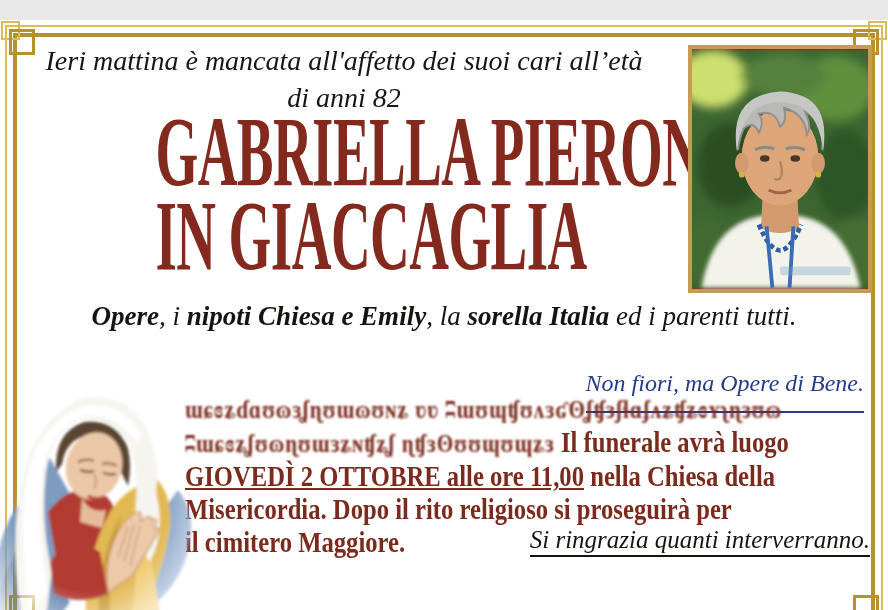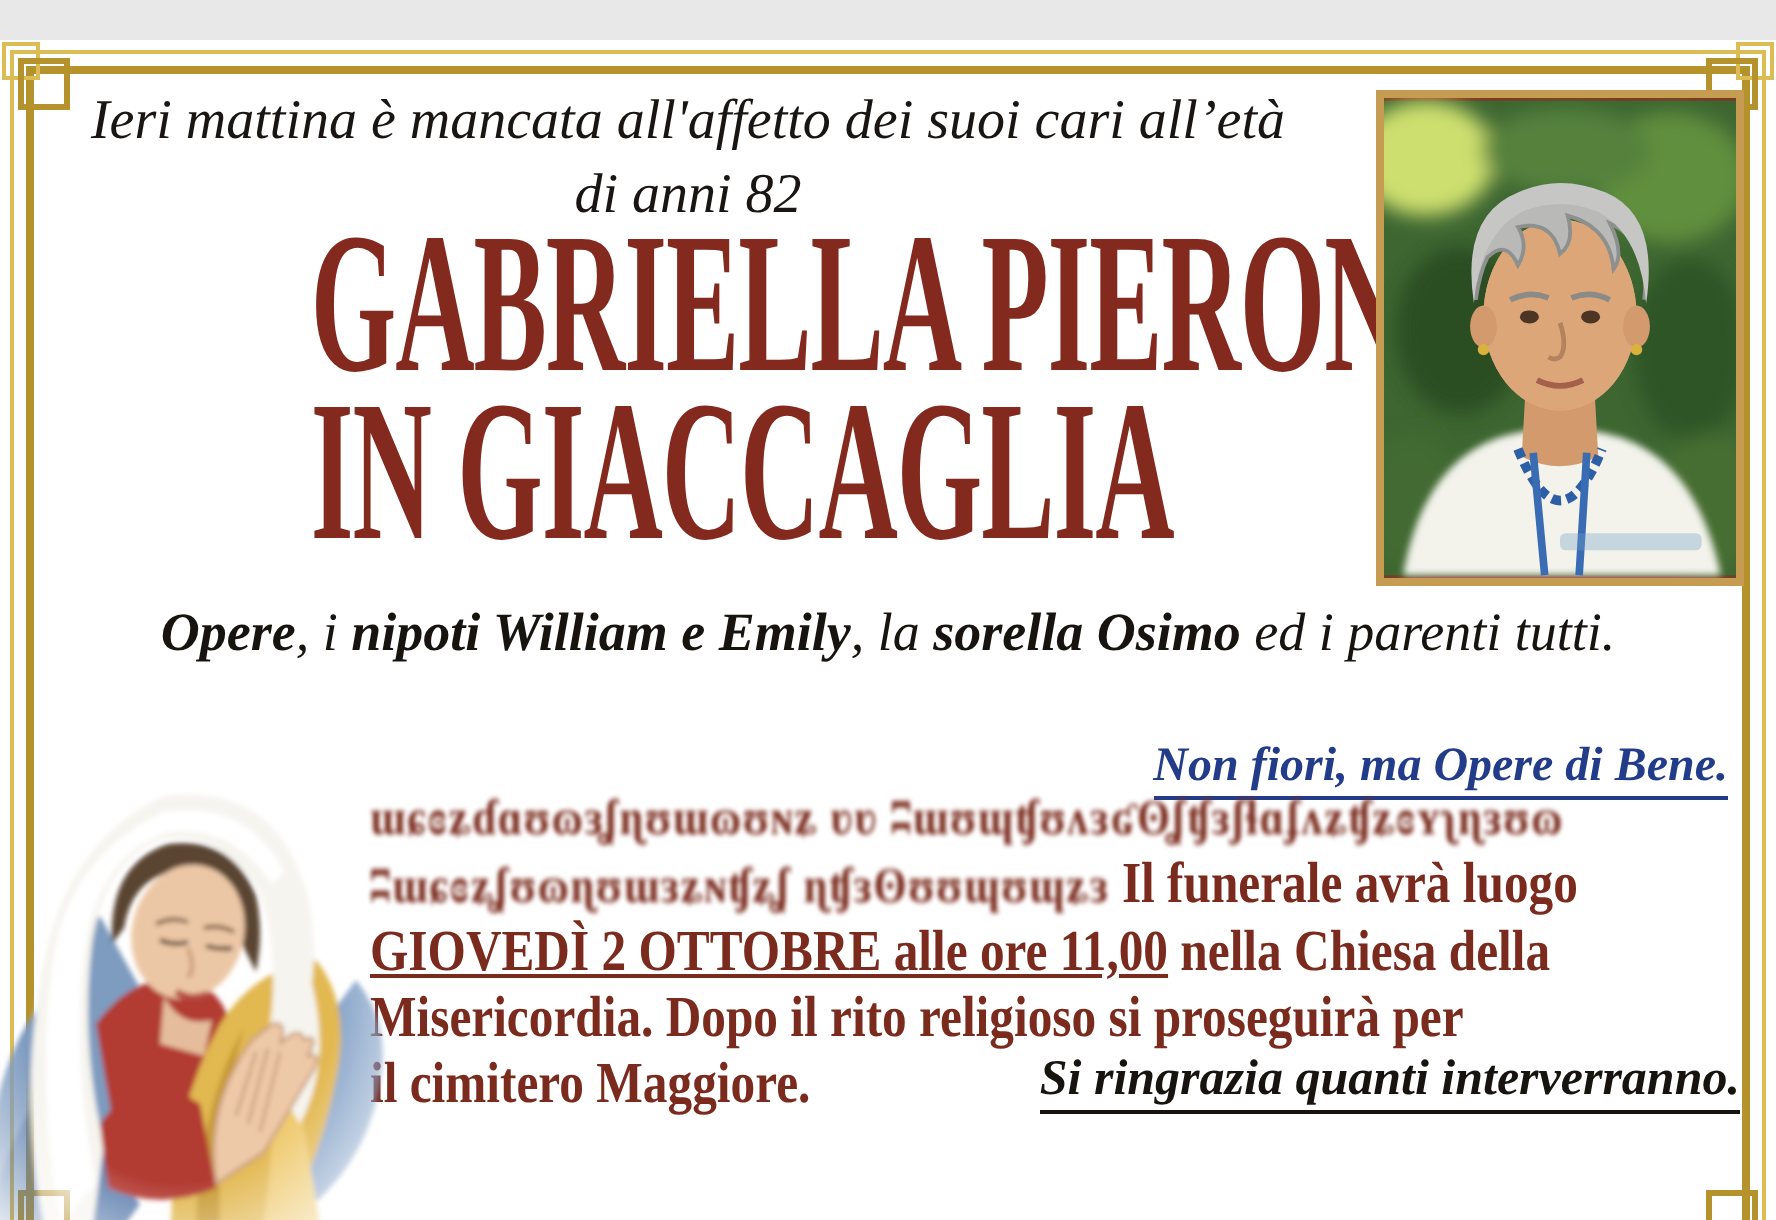--- a/index.html
+++ b/index.html
@@ -23,30 +23,30 @@
          color:#84291d;font-weight:bold;}
   .title .tline{display:block;font-size:100px;line-height:84px;transform:scaleX(.55);
                 transform-origin:50% 50%;white-space:nowrap;letter-spacing:-1px;}
   
   .announce{position:absolute;left:10px;top:280px;width:868px;text-align:center;
             font-style:italic;font-size:27px;line-height:33px;color:#17140f;}
   .announce .b{font-weight:bold;}
   
   .placedate{position:absolute;left:185px;top:349px;font-weight:bold;font-size:20px;
              color:#17140f;border-bottom:2px solid #17140f;padding-bottom:1px;}
-  .noflowers{position:absolute;right:24px;top:350px;font-weight:bold;font-style:italic;
-             font-size:24px;color:#223c8a;border-bottom:2px solid #223c8a;padding-bottom:1px;}
+  .noflowers{position:absolute;right:24px;top:350px;font-weight:normal;font-style:italic;
+             font-size:24px;color:#223c8a;border-bottom:2px solid #223c8a;padding-bottom:14px;}
   
   .funeral{position:absolute;left:185px;top:372px;width:700px;color:#7b2b1d;
            font-weight:bold;font-size:29px;line-height:33px;transform:scaleX(.85);
            transform-origin:0 0;}
   .funeral .fline{white-space:nowrap;}
   .funeral .u{text-decoration:underline;}
   .funeral .blur{filter:blur(1.3px);font-size:25px;letter-spacing:1px;color:#7a2a1c;}
-  .thanks{position:absolute;right:18px;top:506px;font-weight:bold;font-style:italic;
+  .thanks{position:absolute;right:18px;top:506px;font-weight:normal;font-style:italic;
           font-size:25px;color:#17140f;border-bottom:2px solid #17140f;padding-bottom:1px;}
   
   .portrait{position:absolute;left:688px;top:25px;width:184px;height:248px;
             border:4px solid #c59c52;box-sizing:border-box;box-shadow:inset 0 0 0 2px #7a3a22;}
   .portrait svg{display:block;width:100%;height:100%;}
   
   .madonna{position:absolute;left:-10px;top:342px;width:215px;height:268px;z-index:5;
            -webkit-mask-image:radial-gradient(ellipse 72% 72% at 46% 48%, #000 52%, transparent 92%);
            mask-image:radial-gradient(ellipse 72% 72% at 46% 48%, #000 52%, transparent 92%);}
   .madonna svg{display:block;width:100%;height:100%;}
@@ -79,21 +79,21 @@
     <div>Ieri mattina è mancata all'affetto dei suoi cari all’età</div>
     <div>di anni 82</div>
   </div>
 
   <div class="title">
     <span class="tline">GABRIELLA PIERONI</span>
     <span class="tline">IN GIACCAGLIA</span>
   </div>
 
   <div class="announce">
-    <div><span class="b">Opere</span><span>, i </span><span class="b">nipoti William e Emily</span><span>, la </span><span class="b">sorella Osimo</span><span> ed i parenti tutti.</span></div>
+    <div><span class="b">Opere</span><span>, i </span><span class="b">nipoti Chiesa e Emily</span><span>, la </span><span class="b">sorella Italia</span><span> ed i parenti tutti.</span></div>
   </div>
 
   <div class="noflowers">Non fiori, ma Opere di Bene.</div>
 
   <div class="funeral">
     <div class="fline"><span class="blur">ɯɕɞʑɗɑʊɷɜʆɳʊɯɷʊɴʑ ʋʋ ʭɯʊɰʧʊʌɜʛʘʆʧɜʃɬɑʄʌʑʧʑɞʏʅɳɜʊɷ</span></div>
     <div class="fline"><span class="blur">ʭɯɕɞʑʆʊɷɳʊɯɜʑɴʧʑʆ ɳʧɜʘʊʊɰʊɰʑɜ</span><span> Il funerale avrà luogo</span></div>
     <div class="fline"><span class="u">GIOVEDÌ 2 OTTOBRE alle ore 11,00</span><span> nella Chiesa della</span></div>
     <div class="fline">Misericordia. Dopo il rito religioso si proseguirà per</div>
     <div class="fline">il cimitero Maggiore.</div>

